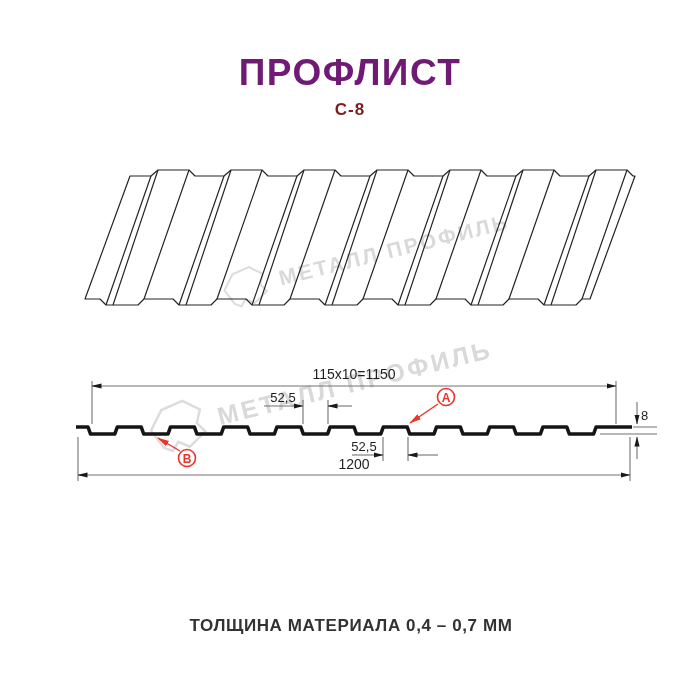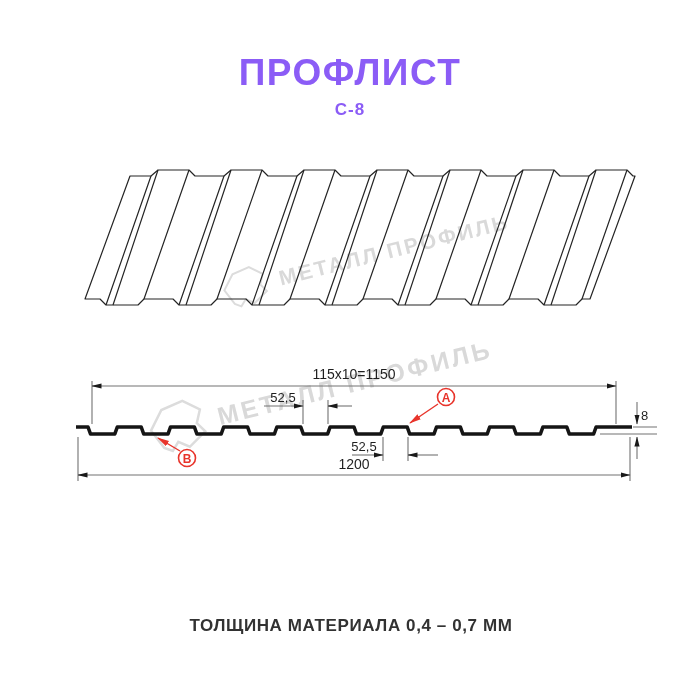--- a/index.html
+++ b/index.html
@@ -1,21 +1,21 @@
 <!DOCTYPE html>
 <html><head>
 <meta charset="utf-8">
 <style>
   html,body{margin:0;padding:0;}
   body{width:700px;height:700px;background:#ffffff;font-family:"Liberation Sans",sans-serif;overflow:hidden;}
   .page{position:relative;width:700px;height:700px;background:#fff;}
   .title{position:absolute;top:52px;left:0;width:100%;text-align:center;
-         font-size:37px;font-weight:800;letter-spacing:1.5px;color:#8b5cf6;}
+         font-size:37px;font-weight:800;letter-spacing:1.5px;color:#701a75;}
   .subtitle{position:absolute;top:100px;left:0;width:100%;text-align:center;
-         font-size:17px;font-weight:700;letter-spacing:1px;color:#8b5cf6;}
+         font-size:17px;font-weight:700;letter-spacing:1px;color:#7f1d1d;}
   .footer{position:absolute;top:616px;left:1px;width:100%;text-align:center;
          font-size:17px;font-weight:700;letter-spacing:0.6px;color:#323232;}
   .wm{position:absolute;display:flex;align-items:center;color:#d9d9d9;
       transform-origin:left center;pointer-events:none;}
   .wm-text{font-weight:700;white-space:nowrap;}
   .wm1{left:222px;top:272px;transform:rotate(-14deg);gap:12px;}
   .wm1 .wm-text{font-size:21px;letter-spacing:2.5px;}
   .wm1 svg{width:47px;height:42px;}
   .wm2{left:148px;top:406px;transform:rotate(-14deg);gap:12px;}
   .wm2 .wm-text{font-size:25px;letter-spacing:3px;}

